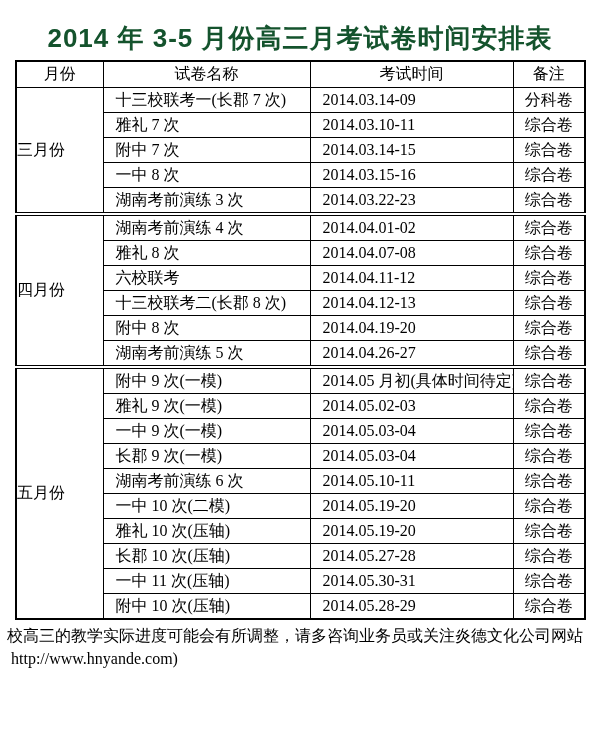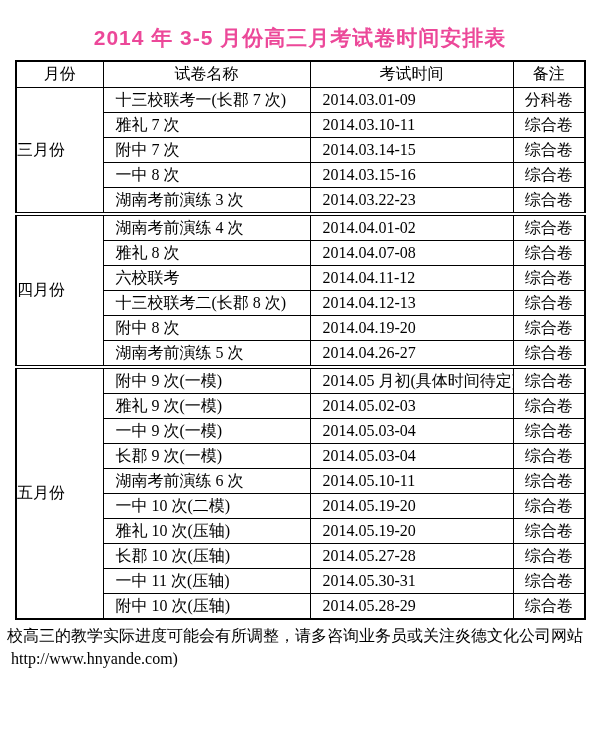--- a/index.html
+++ b/index.html
@@ -19,24 +19,24 @@
     font-size: 30px;
     line-height: 36px;
     letter-spacing: 3px;
     color: #000000;
   }
   .subtitle {
     margin-top: 25px;
     text-align: center;
     font-family: "Liberation Sans", "DejaVu Sans", sans-serif;
     font-weight: 700;
-    font-size: 21px;
+    font-size: 26px;
     line-height: 26px;
     letter-spacing: 1px;
-    color: #ec4899;
+    color: #14532d;
   }
 
   table.schedule {
     border-collapse: collapse;
     table-layout: fixed;
     width: 569px;
     margin: 9px 0 0 15px;
     border: 2px solid #000000;
     font-size: 16px;
     padding-left: 8px;
@@ -93,21 +93,21 @@
         <th>试卷名称</th>
         <th>考试时间</th>
         <th>备注</th>
       </tr>
     </thead>
     <tbody>
 
       <tr>
         <td class="c-month" rowspan="5">三月份</td>
         <td class="c-name">十三校联考一(长郡 7 次)</td>
-        <td class="c-time">2014.03.01-09</td>
+        <td class="c-time">2014.03.14-09</td>
         <td class="c-note">分科卷</td>
       </tr>
       <tr>
         <td class="c-name">雅礼 7 次</td>
         <td class="c-time">2014.03.10-11</td>
         <td class="c-note">综合卷</td>
       </tr>
       <tr>
         <td class="c-name">附中 7 次</td>
         <td class="c-time">2014.03.14-15</td>

